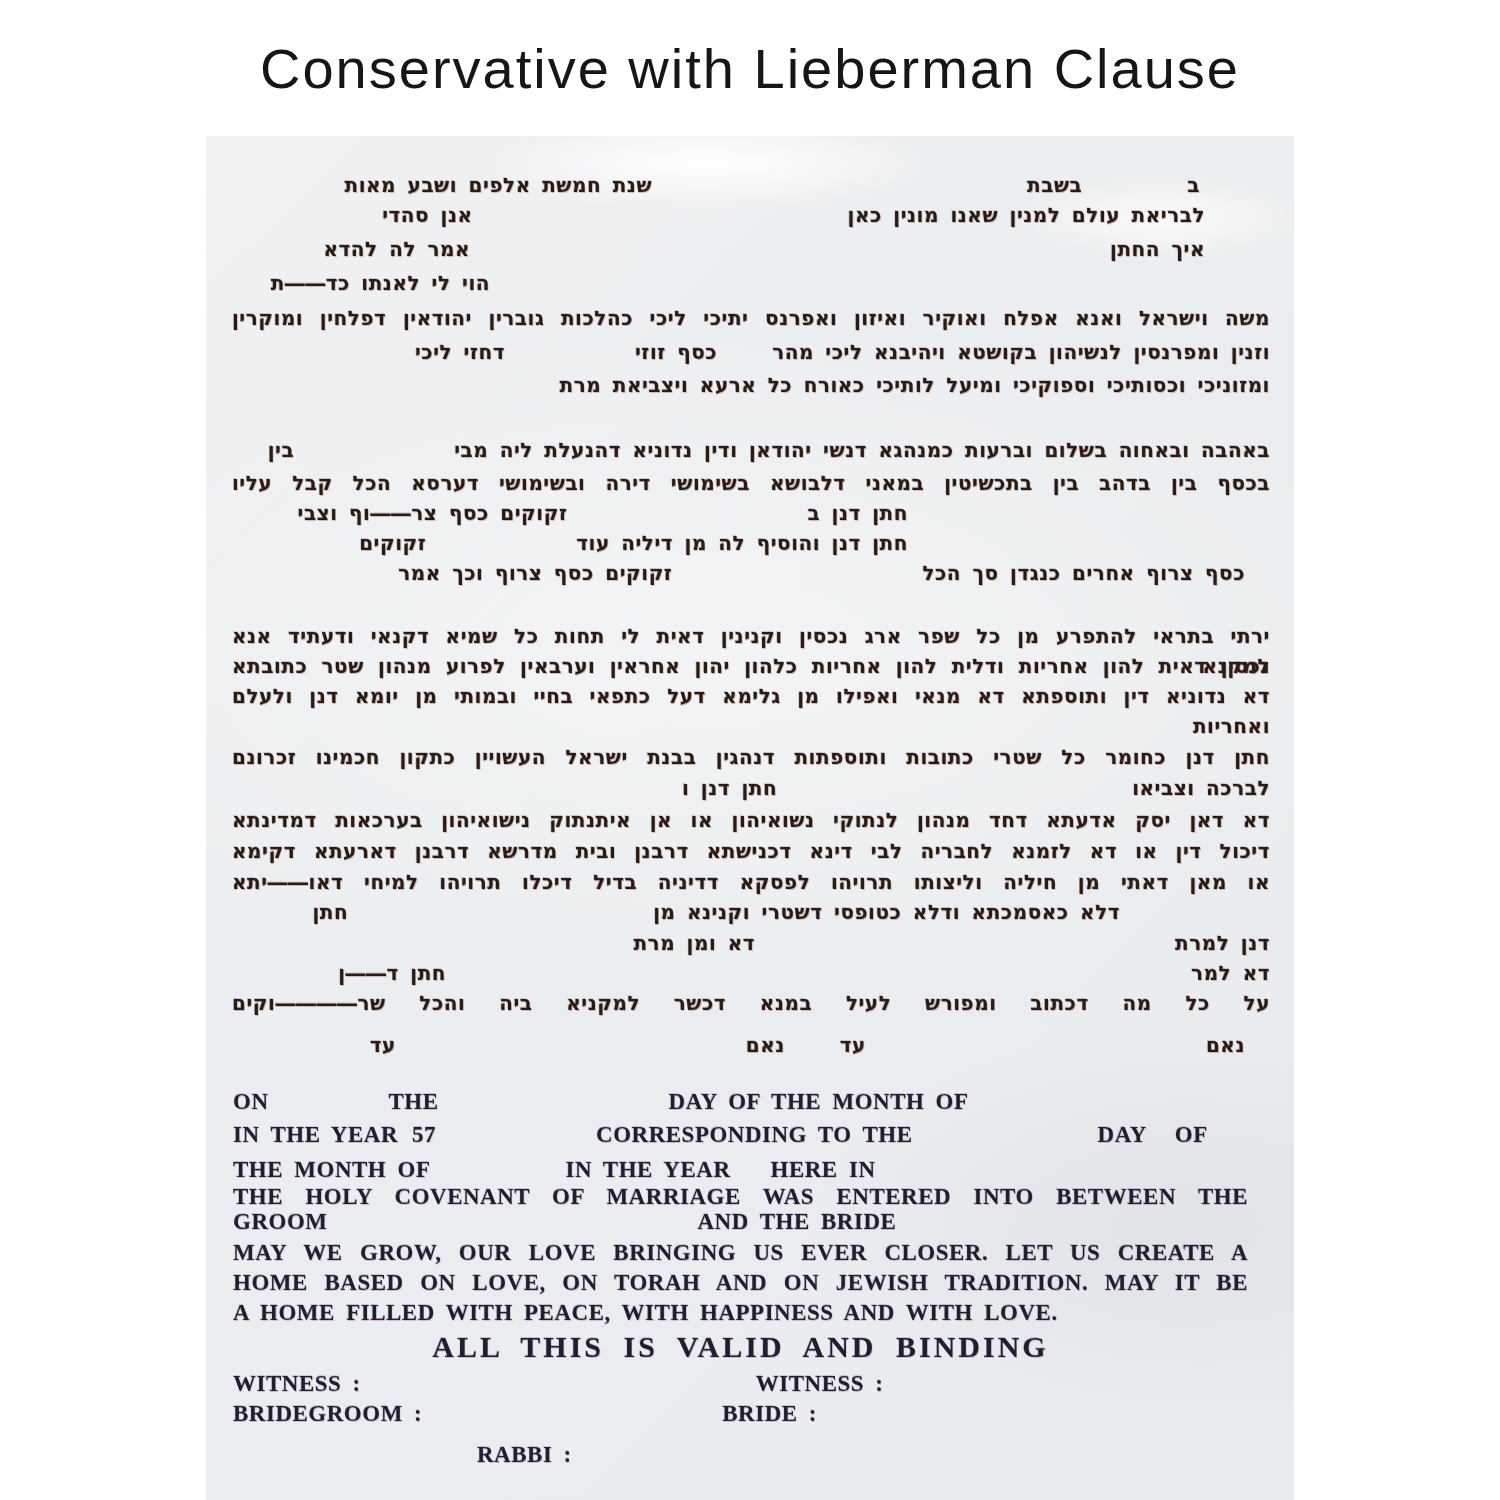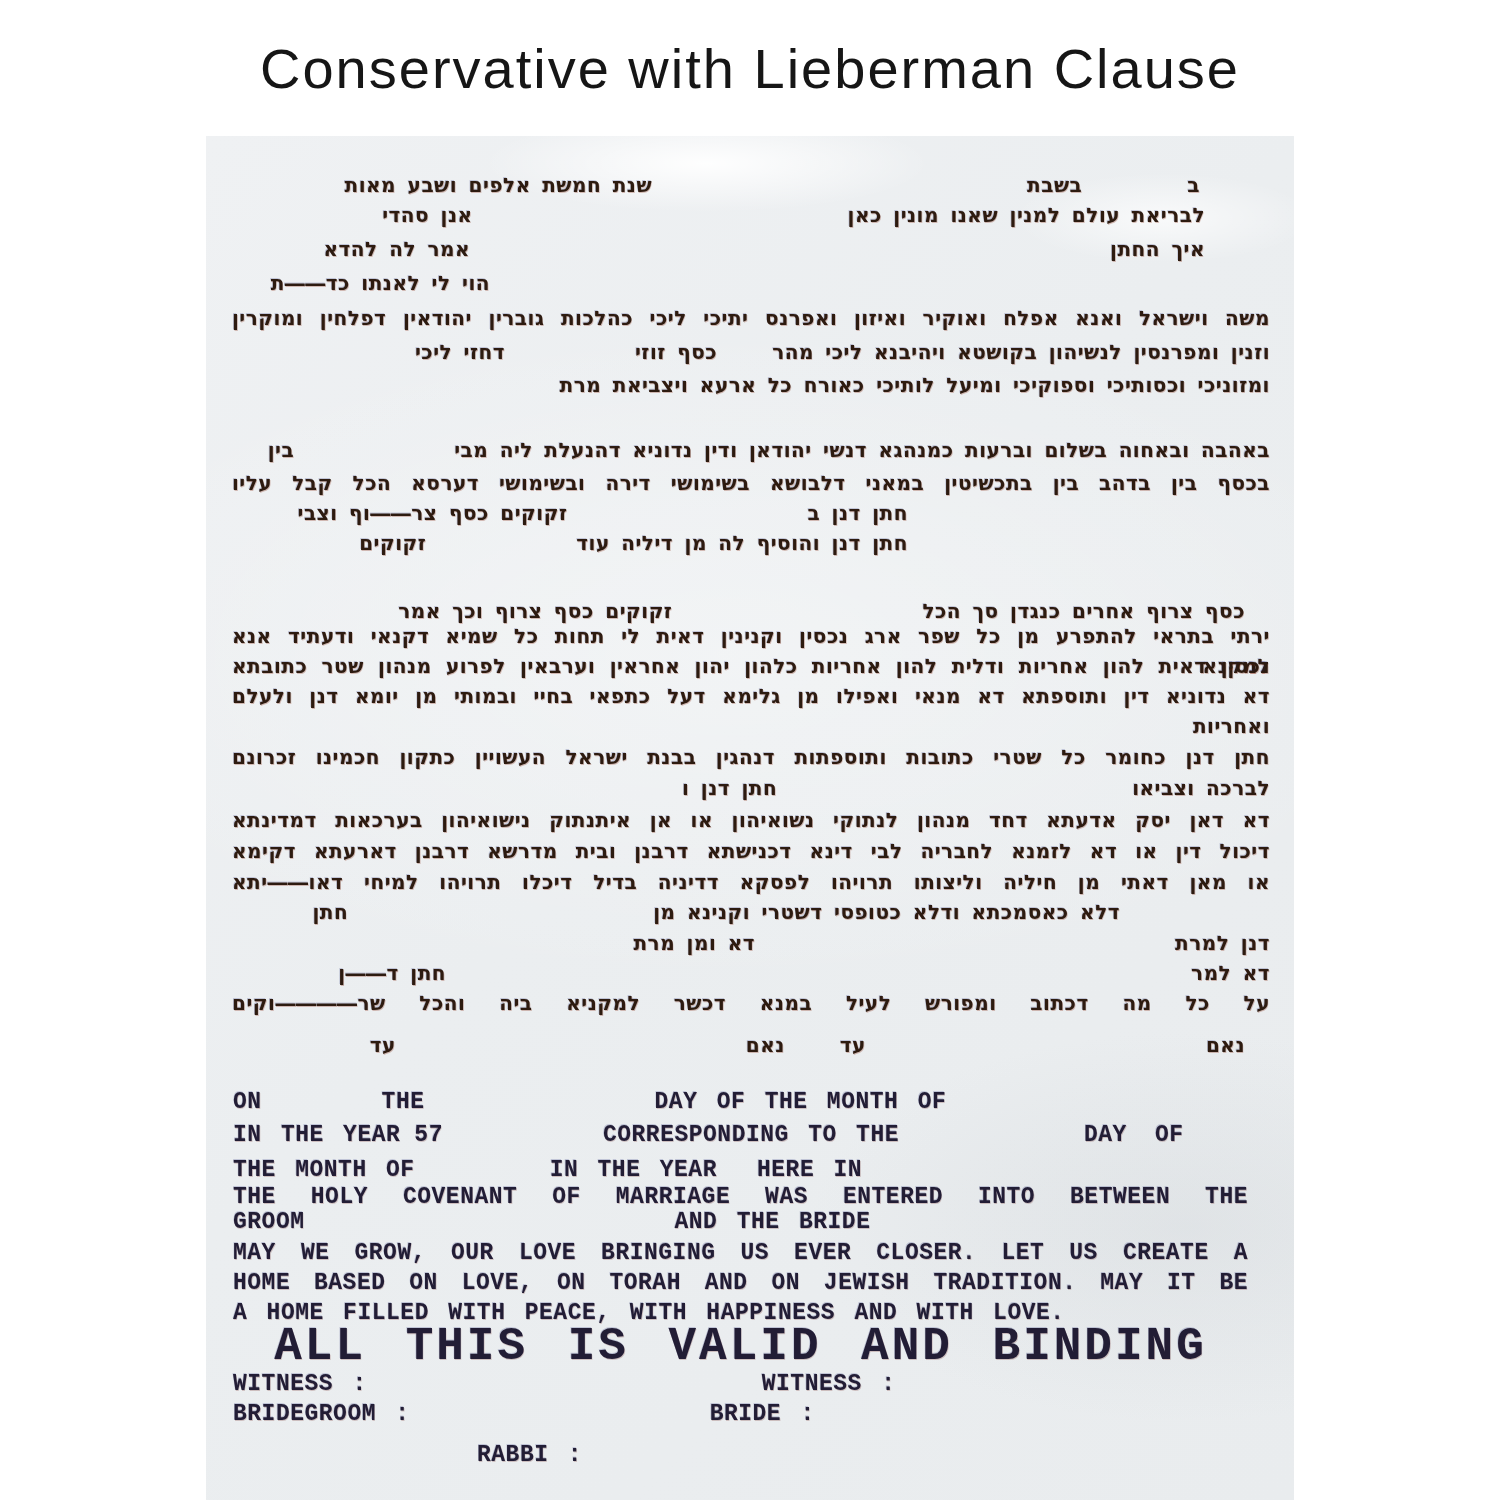--- a/index.html
+++ b/index.html
@@ -37,33 +37,33 @@
     white-space:nowrap;
     letter-spacing:0.5px;
     word-spacing:4px;
     text-shadow:0.7px 0.7px 0 rgba(130,35,10,0.28), -0.7px -0.7px 0.5px rgba(30,40,120,0.22);
   }
   .h-line.justify{white-space:normal;text-align:justify;text-align-last:justify;}
 
   
   .e-line{
     position:absolute;left:27px;right:46px;height:32px;
-    font-family:Liberation Mono, monospace;
+    font-family:Liberation Serif, serif;
     font-weight:bold;
     font-size:23px;
     line-height:32px;
     color:#221d35;
     white-space:nowrap;
     letter-spacing:0.5px;
     word-spacing:5px;
     text-shadow:0.6px 0.6px 0 rgba(100,25,20,0.22), -0.6px -0.6px 0.5px rgba(20,30,110,0.2);
   }
   .e-line.justify{white-space:normal;text-align:justify;text-align-last:justify;}
   .e-line.center{text-align:center;}
-  .e-line.big{font-size:46px;height:46px;line-height:46px;letter-spacing:3px;word-spacing:9px;}
+  .e-line.big{font-size:30px;height:46px;line-height:46px;letter-spacing:3px;word-spacing:9px;}
 
   .seg{display:inline-block;white-space:nowrap;}
   .justify .seg{display:inline;white-space:normal;}
   .blank{display:inline-block;height:1px;vertical-align:baseline;}
 </style>
 </head>
 <body>
 
 <div class="canvas">
   <h1 class="title">Conservative with Lieberman Clause</h1>
@@ -74,21 +74,21 @@
         <div class="h-line" style="top: 98px;"><span class="blank" style="width: 65px;"></span><span class="seg">איך החתן</span><span class="blank" style="width: 640px;"></span><span class="seg">אמר לה להדא</span></div>
         <div class="h-line" style="top: 132px;"><span class="blank" style="width: 780px;"></span><span class="seg">הוי לי לאנתו כד――ת</span></div>
         <div class="h-line justify" style="top: 167px;"><span class="seg">משה וישראל ואנא אפלח ואוקיר ואיזון ואפרנס יתיכי ליכי כהלכות גוברין יהודאין דפלחין ומוקרין</span></div>
         <div class="h-line" style="top: 201px;"><span class="seg">וזנין ומפרנסין לנשיהון בקושטא ויהיבנא ליכי מהר</span><span class="blank" style="width: 55px;"></span><span class="seg">כסף זוזי</span><span class="blank" style="width: 130px;"></span><span class="seg">דחזי ליכי</span></div>
         <div class="h-line" style="top: 234px;"><span class="seg">ומזוניכי וכסותיכי וספוקיכי ומיעל לותיכי כאורח כל ארעא ויצביאת מרת</span></div>
         <div class="h-line" style="top: 267px;"><span class="blank" style="width: 165px;"></span></div>
         <div class="h-line" style="top: 299px;"><span class="seg">באהבה ובאחוה בשלום וברעות כמנהגא דנשי יהודאן ודין נדוניא דהנעלת ליה מבי</span><span class="blank" style="width: 160px;"></span><span class="seg">בין</span></div>
         <div class="h-line justify" style="top: 332px;"><span class="seg">בכסף בין בדהב בין בתכשיטין במאני דלבושא בשימושי דירה ובשימושי דערסא הכל קבל עליו</span></div>
         <div class="h-line" style="top: 362px;"><span class="blank" style="width: 362px;"></span><span class="seg">חתן דנן ב</span><span class="blank" style="width: 240px;"></span><span class="seg">זקוקים כסף צר――וף וצבי</span></div>
         <div class="h-line" style="top: 392px;"><span class="blank" style="width: 362px;"></span><span class="seg">חתן דנן והוסיף לה מן דיליה עוד</span><span class="blank" style="width: 150px;"></span><span class="seg">זקוקים</span></div>
-        <div class="h-line" style="top: 422px; margin-top: 38px;"><span class="blank" style="width: 25px;"></span><span class="seg">כסף צרוף אחרים כנגדן סך הכל</span><span class="blank" style="width: 250px;"></span><span class="seg">זקוקים כסף צרוף וכך אמר</span></div>
+        <div class="h-line" style="top: 422px;"><span class="blank" style="width: 25px;"></span><span class="seg">כסף צרוף אחרים כנגדן סך הכל</span><span class="blank" style="width: 250px;"></span><span class="seg">זקוקים כסף צרוף וכך אמר</span></div>
         <div class="h-line" style="top: 454px;"><span class="blank" style="width: 165px;"></span></div>
         <div class="h-line justify" style="top: 485px;"><span class="seg">ירתי בתראי להתפרע מן כל שפר ארג נכסין וקנינין דאית לי תחות כל שמיא דקנאי ודעתיד אנא למקנא</span></div>
         <div class="h-line justify" style="top: 515px;"><span class="seg">נכסין דאית להון אחריות ודלית להון אחריות כלהון יהון אחראין וערבאין לפרוע מנהון שטר כתובתא</span></div>
         <div class="h-line justify" style="top: 545px;"><span class="seg">דא נדוניא דין ותוספתא דא מנאי ואפילו מן גלימא דעל כתפאי בחיי ובמותי מן יומא דנן ולעלם ואחריות</span></div>
         <div class="h-line" style="top: 575px;"><span class="blank" style="width: 280px;"></span></div>
         <div class="h-line justify" style="top: 606px;"><span class="seg">חתן דנן כחומר כל שטרי כתובות ותוספתות דנהגין בבנת ישראל העשויין כתקון חכמינו זכרונם</span></div>
         <div class="h-line" style="top: 637px;"><span class="seg">לברכה וצביאו</span><span class="blank" style="width: 355px;"></span><span class="seg">חתן דנן ו</span></div>
         <div class="h-line justify" style="top: 669px;"><span class="seg">דא דאן יסק אדעתא דחד מנהון לנתוקי נשואיהון או אן איתנתוק נישואיהון בערכאות דמדינתא</span></div>
         <div class="h-line justify" style="top: 700px;"><span class="seg">דיכול דין או דא לזמנא לחבריה לבי דינא דכנישתא דרבנן ובית מדרשא דרבנן דארעתא דקימא</span></div>
         <div class="h-line justify" style="top: 731px;"><span class="seg">או מאן דאתי מן חיליה וליצותו תרויהו לפסקא דדיניה בדיל דיכלו תרויהו למיחי דאו――יתא</span></div>

